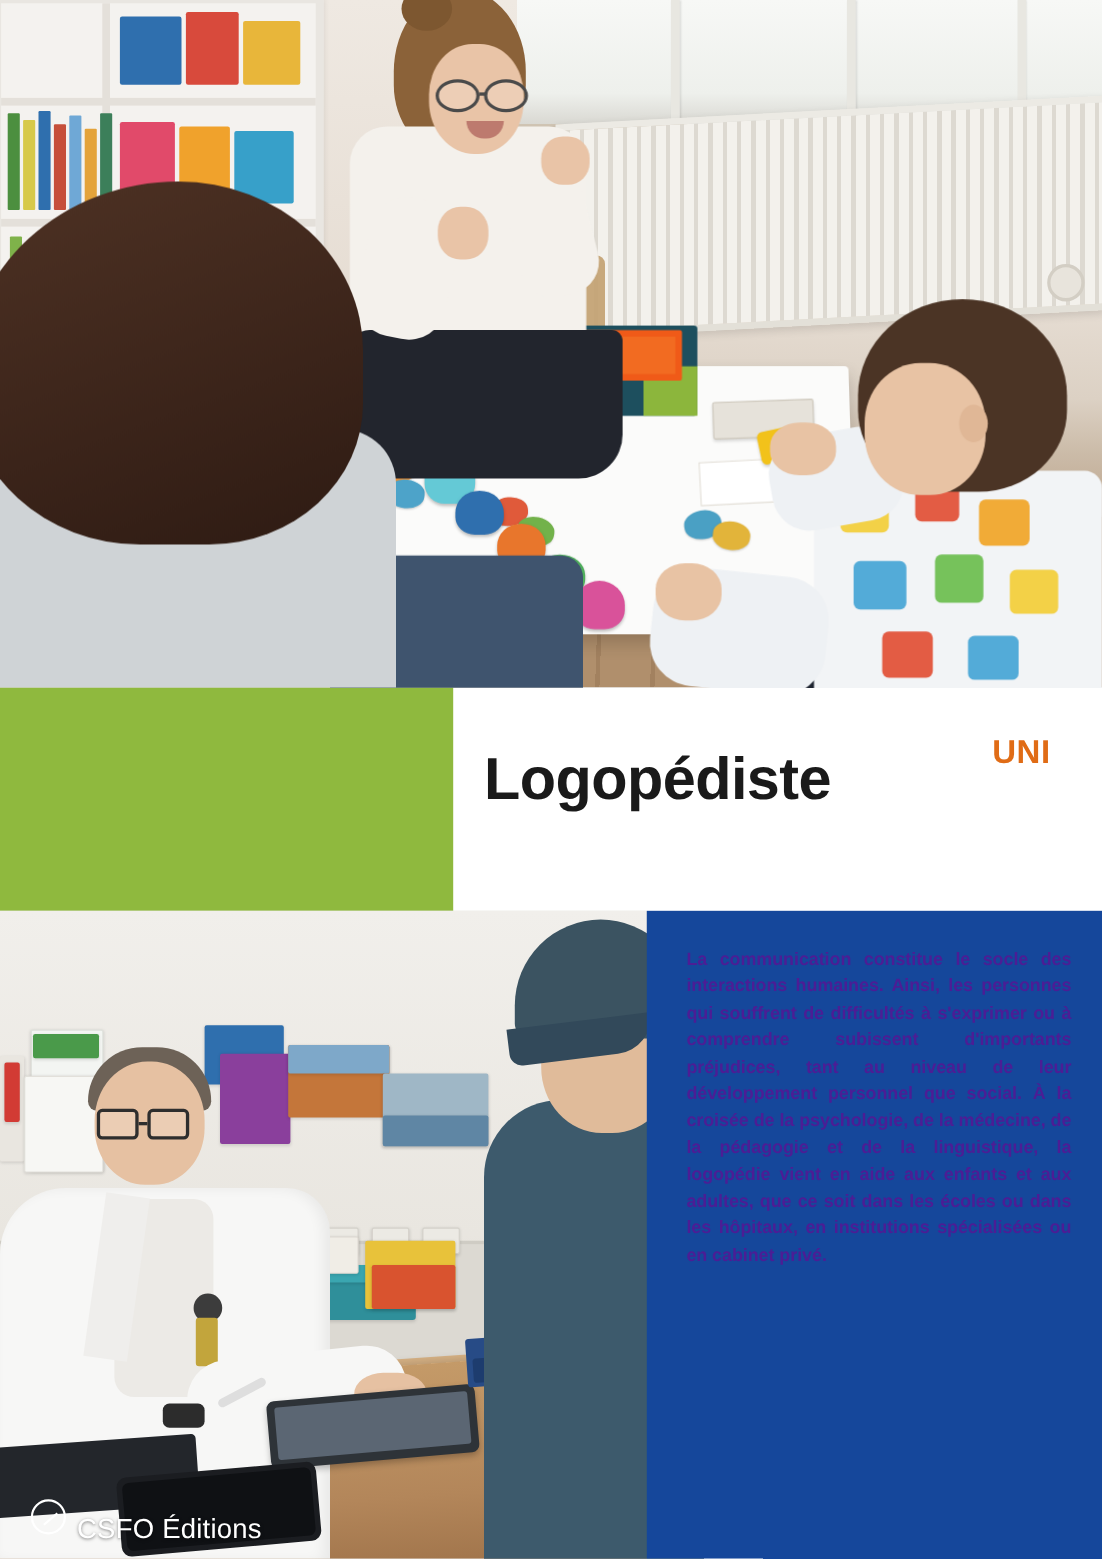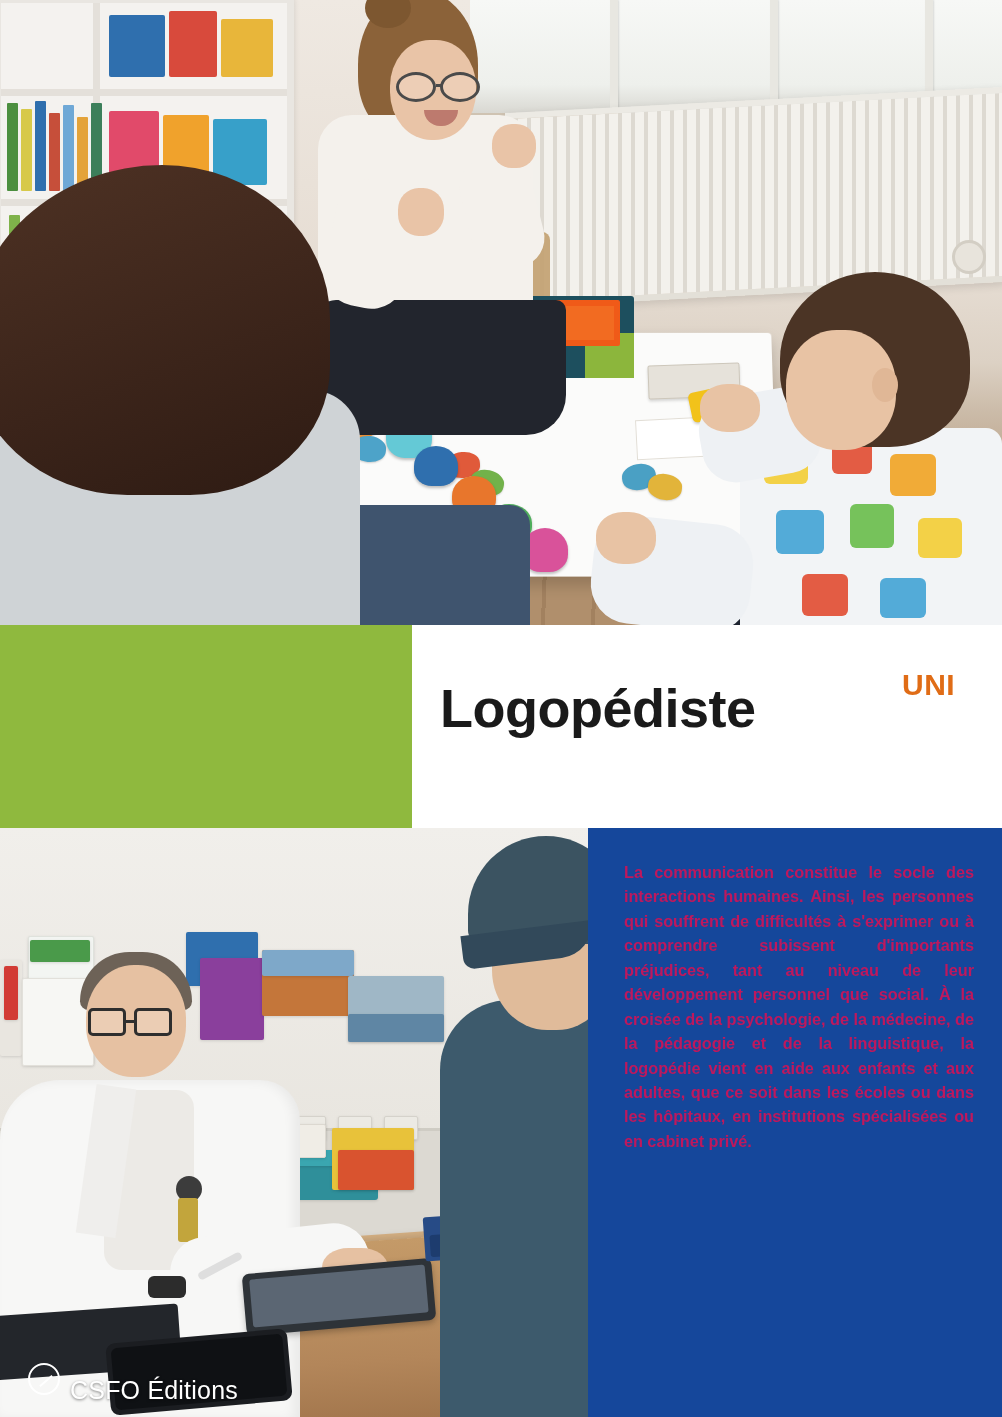--- a/index.html
+++ b/index.html
@@ -423,21 +423,21 @@
   .client-body {
     position: absolute; left: 440px; top: 1000px; width: 200px; height: 420px;
     background: #3d5a6c; border-radius: 70px 0 0 0;
   }
   .blue-panel {
     position: absolute; left: 588px; top: 828px; width: 414px; height: 589px;
     background: #15479b;
   }
   .blue-text {
     position: absolute; left: 624px; top: 860px; width: 350px;
-    color: #be185d;
+    color: #4c1d95;
     font-size: 16.3px;
     line-height: 1.5;
     font-weight: bold;
     letter-spacing: -0.05px;
     text-align: justify;
   }
   .brand {
     position: absolute; left: 28px; top: 1352px;
     display: flex; align-items: center; gap: 10px;
     color: #ffffff;

